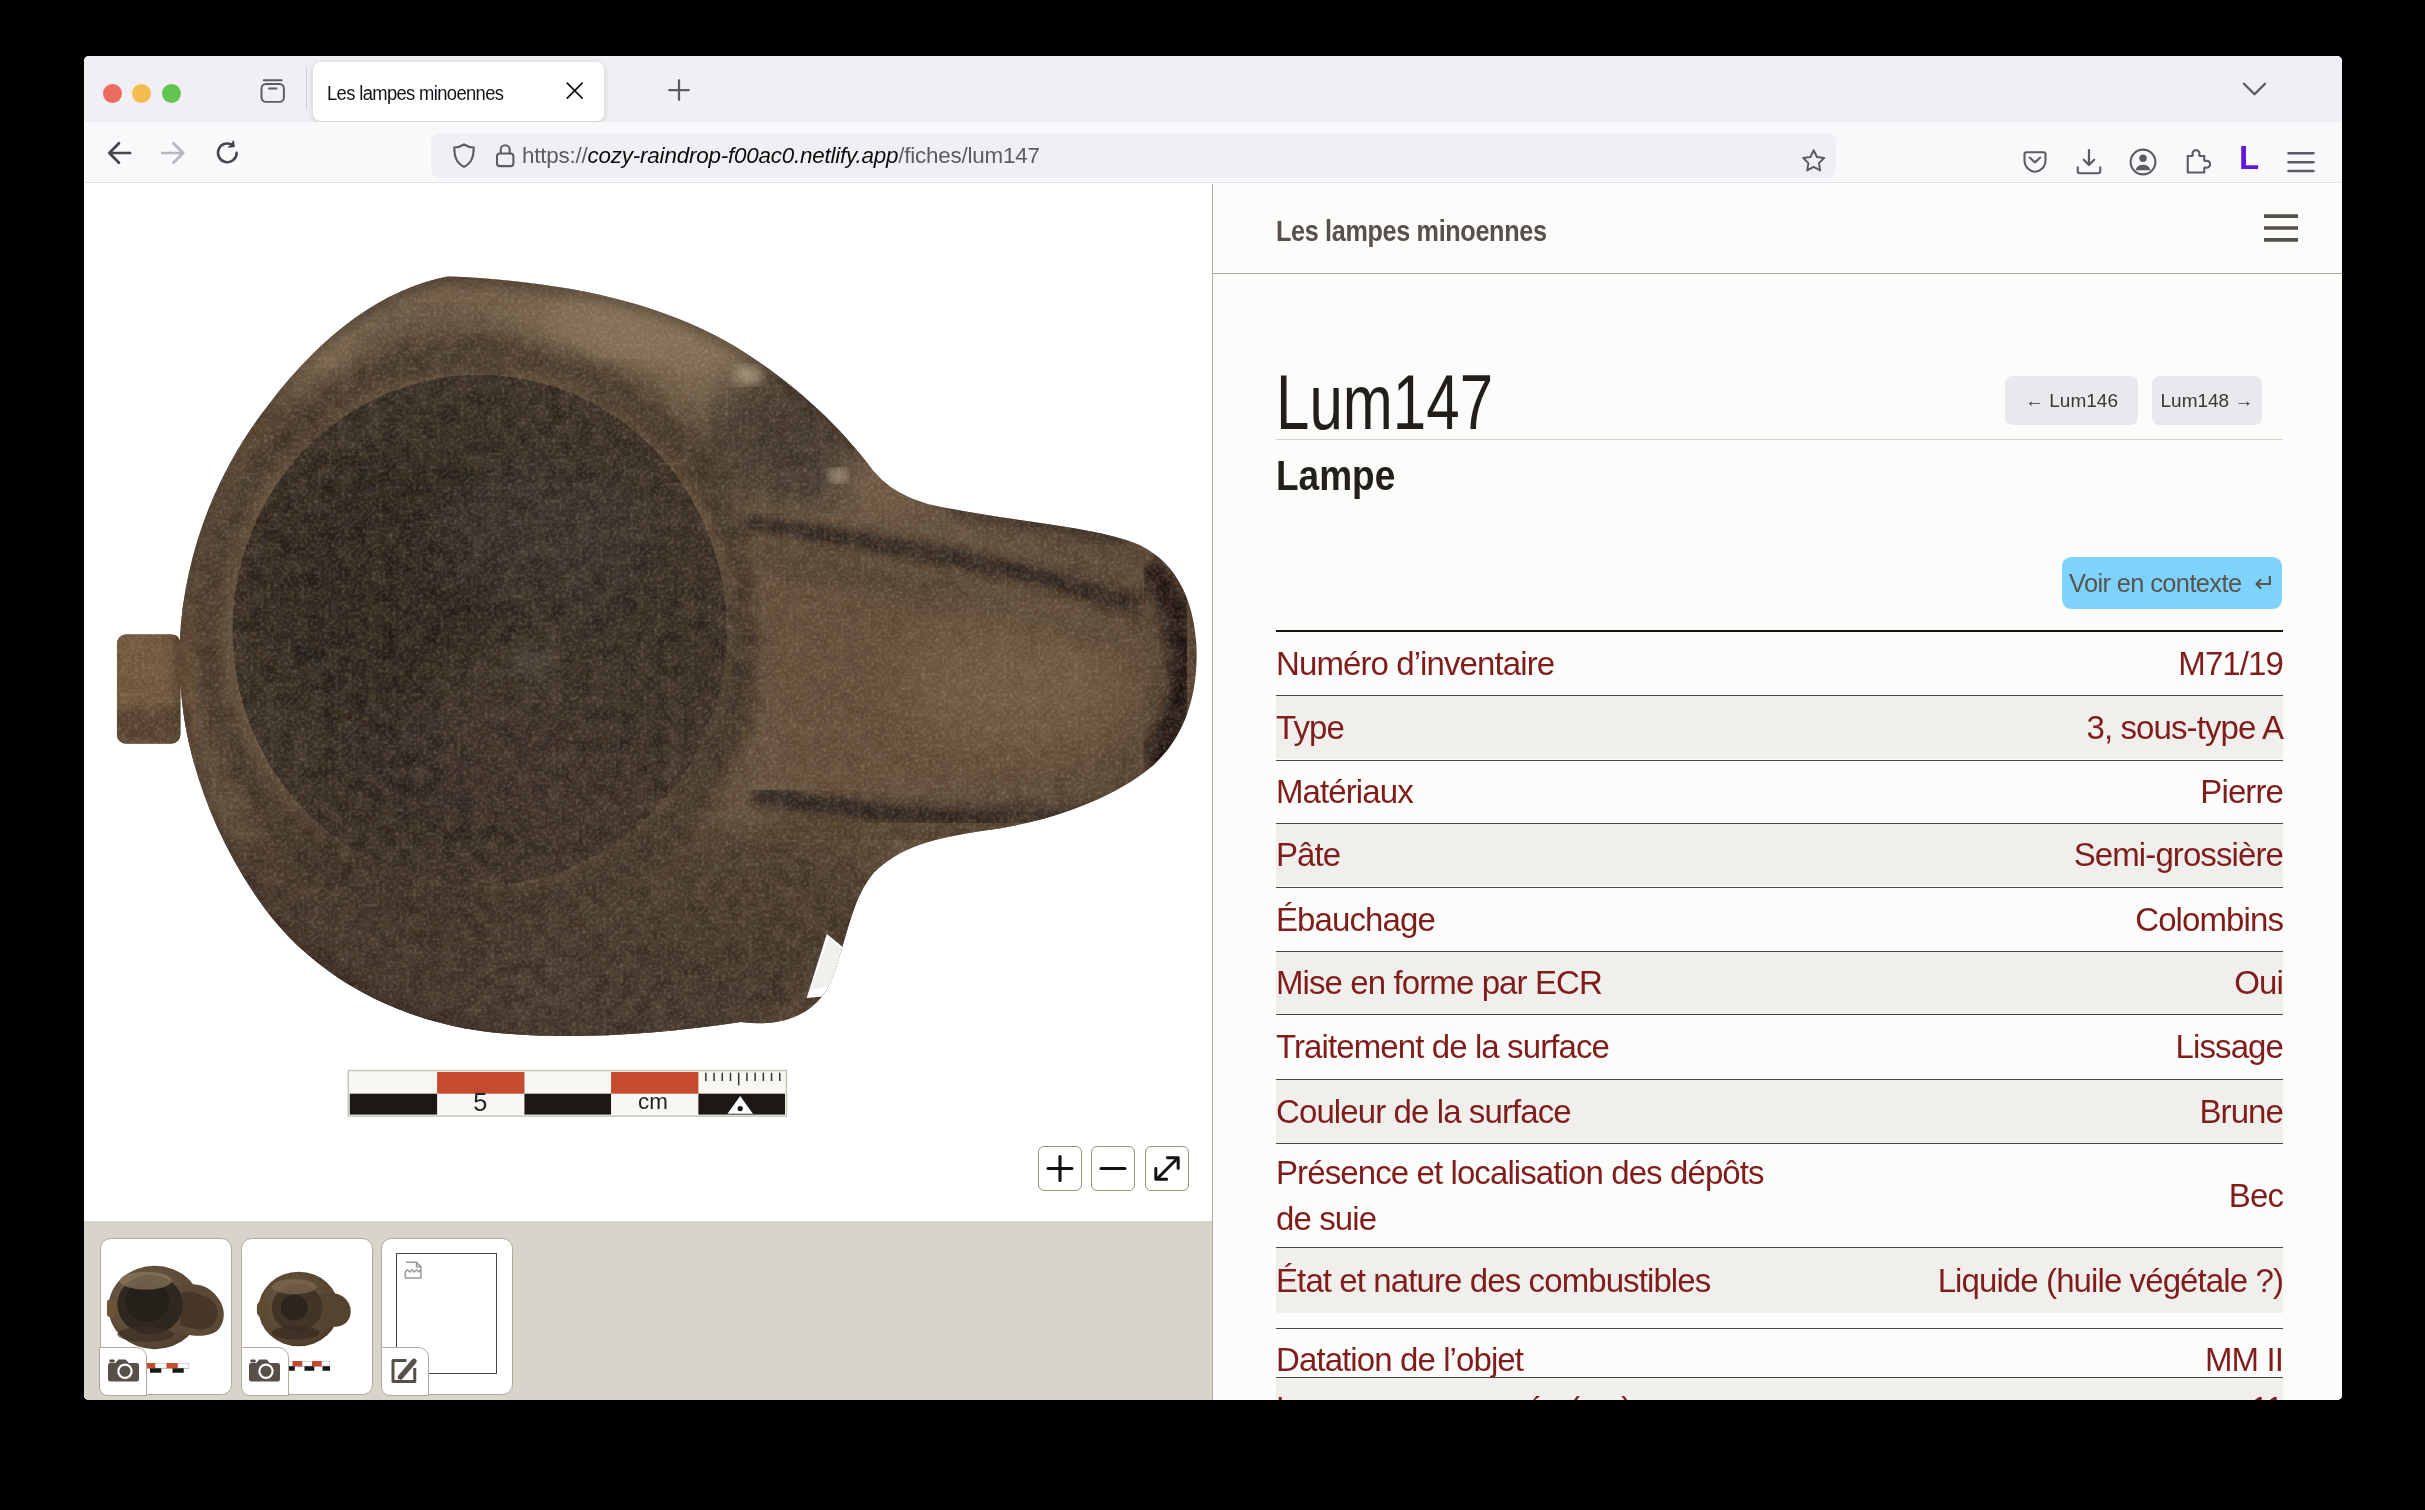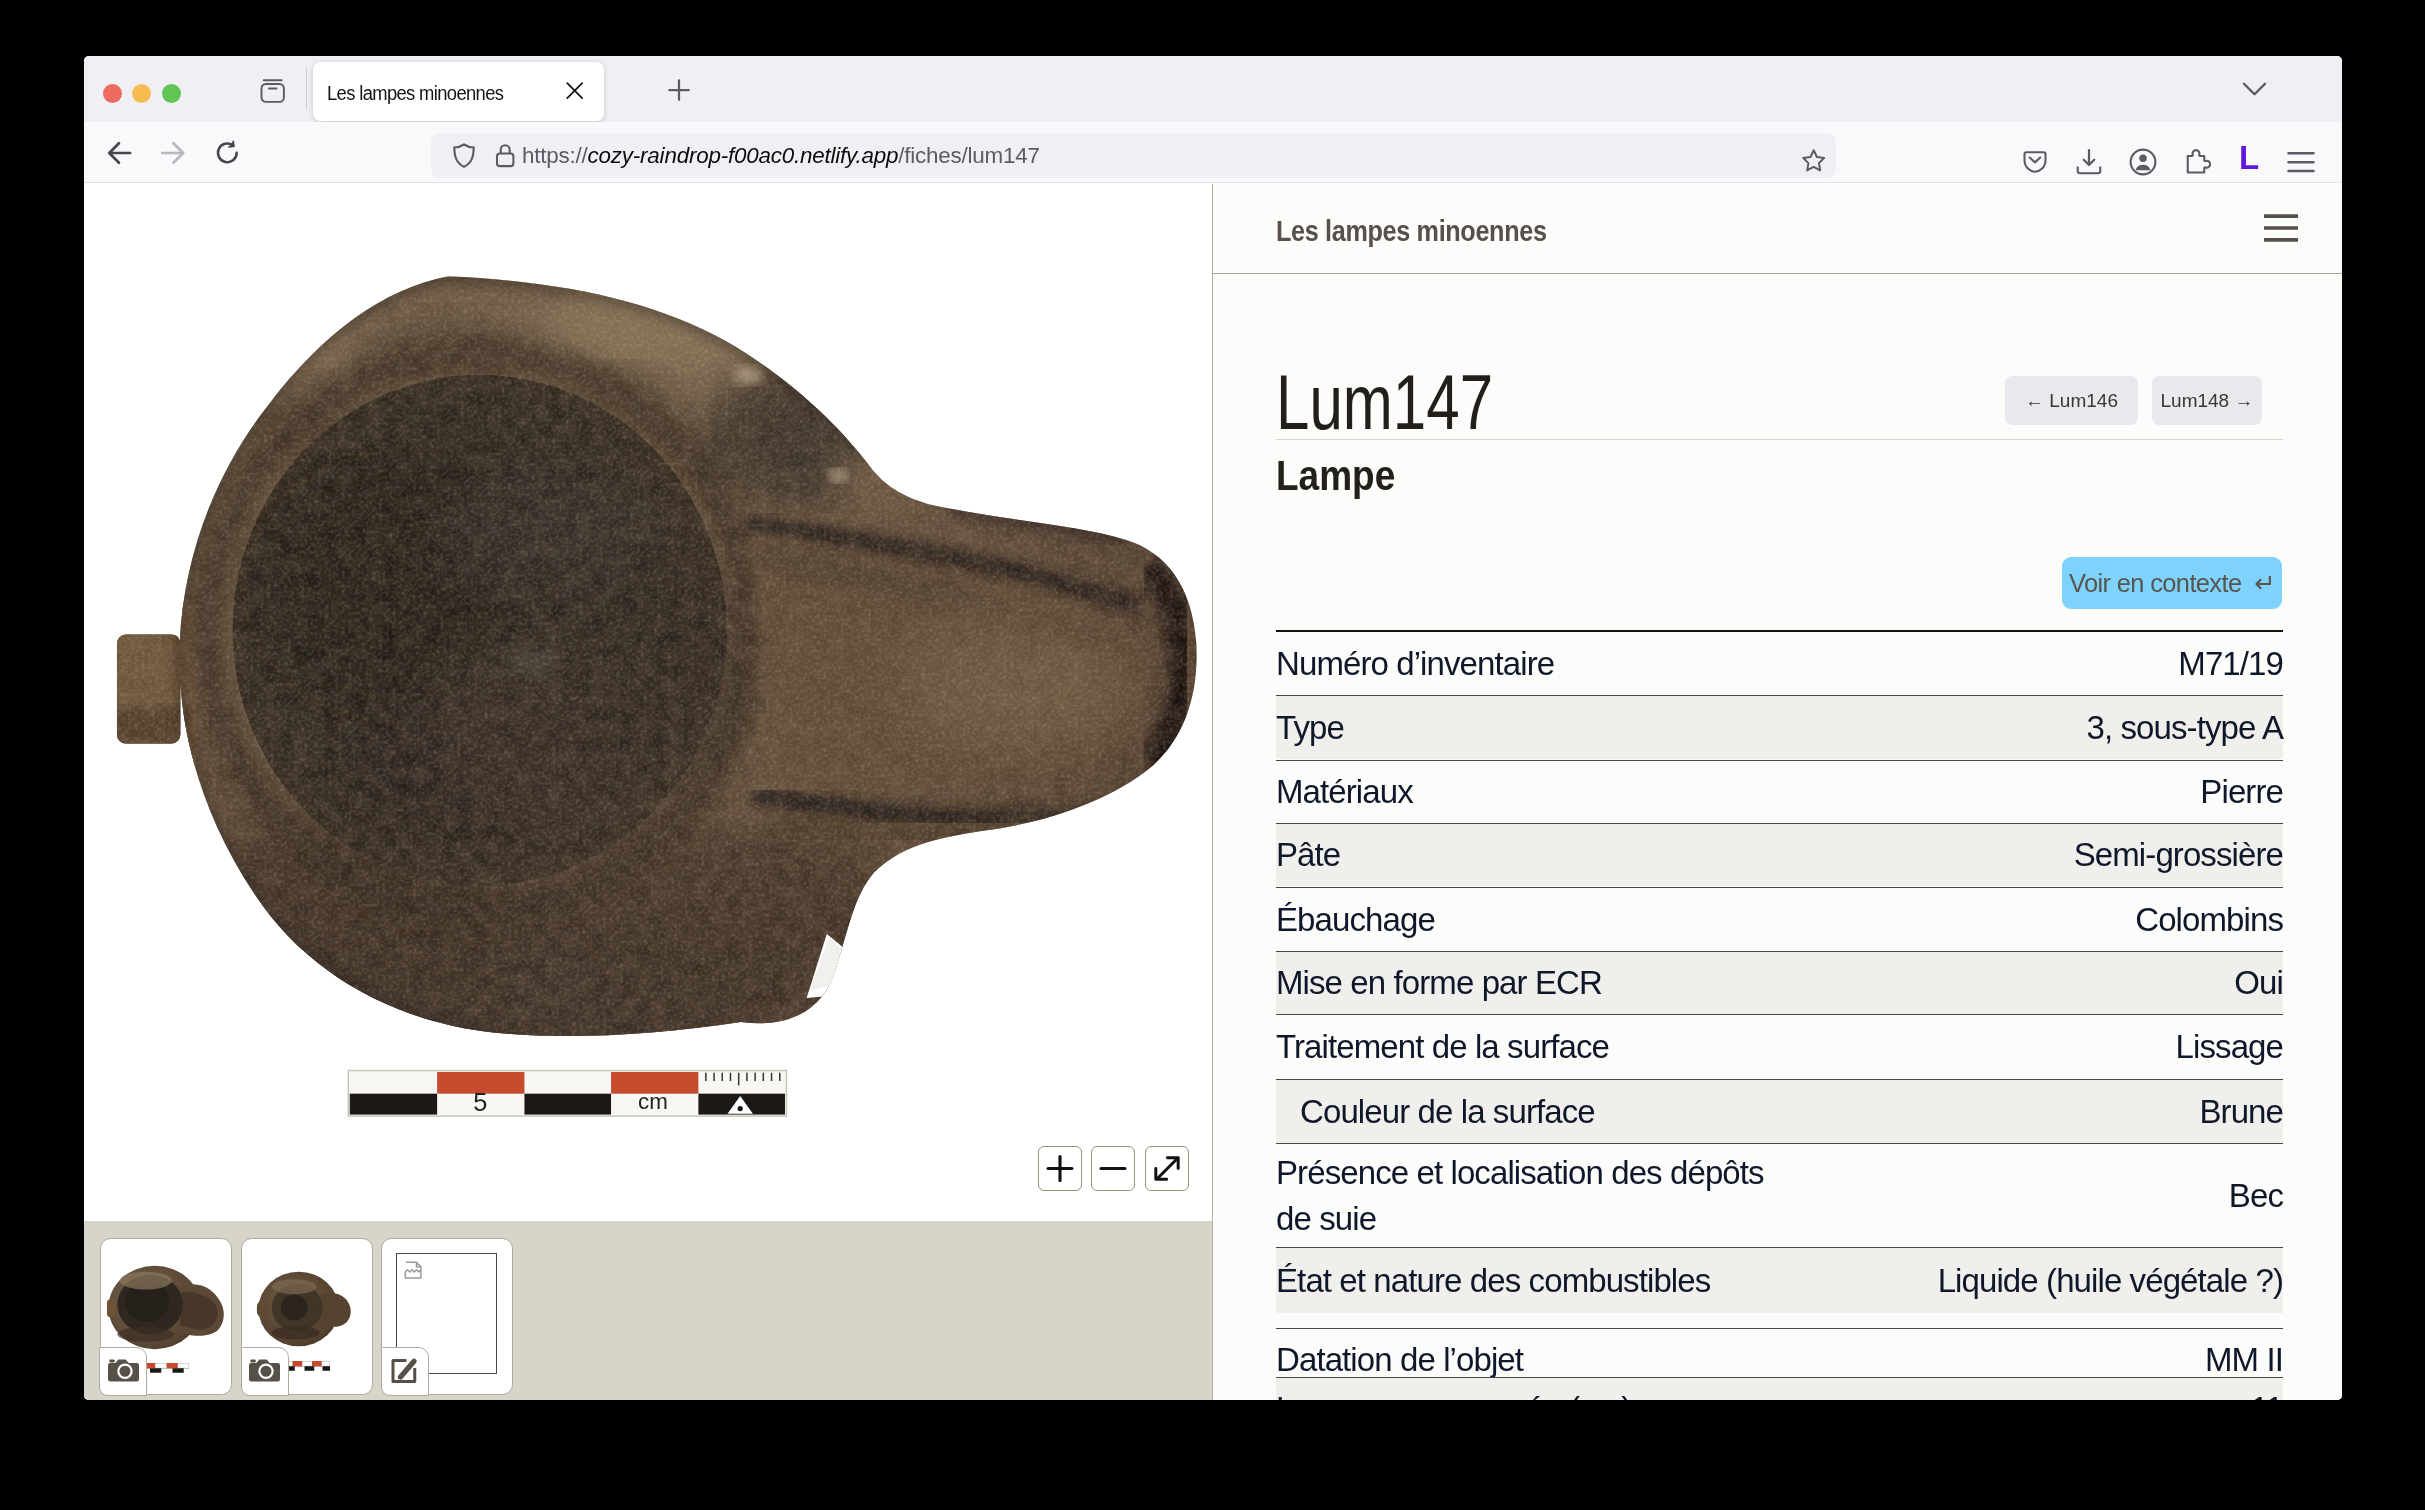--- a/index.html
+++ b/index.html
@@ -25,21 +25,21 @@
   .badge { position:absolute; left:-1.5px; bottom:-1.5px; width:48px; height:49px; background:#fff; border:1.5px solid #afa89b; border-radius:1.5px 10.5px 0 9px; }
   .zbtn { position:absolute; top:962px; width:44px; height:45px; background:#fff; border:1.5px solid #99947F; border-radius:6px; }
   .rightpane { position:absolute; left:1128px; top:0; width:1130px; height:1216px; background:#fcfcfa; border-left:1.5px solid #b5aea0; }
   .sitehead { position:absolute; left:0; top:0; width:100%; height:90px; border-bottom:1.5px solid #aaa396; }
   .sitetitle { position:absolute; left:63px; top:30px; font-size:30px; font-weight:bold; letter-spacing:-0.4px; color:#57504b; transform:scaleX(0.84); transform-origin:left center; }
   .pagetitle { position:absolute; left:63px; top:179px; font-size:78px; letter-spacing:0; color:#211e1b; line-height:78px; transform:scaleX(0.77); transform-origin:left top; }
   .navbtn { position:absolute; height:49px; background:#e9e8ec; border-radius:7.5px; font-size:19px; color:#3a3733; line-height:49px; text-align:center; }
   .hairline { position:absolute; left:63px; top:255px; width:1007px; height:0.7px; background:#d9d6d0; }
   .lampe { position:absolute; left:63px; top:267px; font-size:43px; font-weight:bold; color:#232019; transform:scaleX(0.86); transform-origin:left top; }
   .ctxbtn { position:absolute; left:849px; top:373px; width:220px; height:52px; background:#7dd3fc; border-radius:9px; font-size:25.4px; letter-spacing:-0.6px; color:#59544f; line-height:52px; text-align:center; white-space:nowrap; }
-  .tbl { position:absolute; left:63px; top:446px; width:1007px; height:644px; border-top:2.2px solid #151310; font-size:33px; color:#0f172a; }
+  .tbl { position:absolute; left:63px; top:446px; width:1007px; height:644px; border-top:2.2px solid #151310; font-size:33px; color:#7f1d1d; }
   .row { position:absolute; left:0; width:100%; display:flex; justify-content:space-between; align-items:center; }
   .row + .row { border-top:1.5px solid #4a4845; }
   .row.alt { background:#f1efec; }
   .lab { letter-spacing:-0.9px; }
   .val { letter-spacing:-0.9px; text-align:right; }
   .lamp-svg { position:absolute; left:0; top:0; }
 </style>
 </head>
 <body>
 <div class="win">
@@ -364,21 +364,21 @@
             <div class="val">Semi-grossière</div>
         </div>
         <div class="row alt" style="top:319px;height:63px;">
           <div class="lab">Mise en forme par ECR</div>
             <div class="val">Oui</div>
         </div>
         <div class="row" style="top:382px;height:64px;">
           <div class="lab">Traitement de la surface</div>
             <div class="val">Lissage</div>
         </div>
-        <div class="row alt" style="top:447px;height:64px;padding-left:24px;">
+        <div class="row alt" style="top:447px;height:64px;">
           <div class="lab">Couleur de la surface</div>
             <div class="val">Brune</div>
         </div>
         <div class="row" style="top:511px;height:105px;">
           <div class="lab" style="width:523px;line-height:1.4;">Présence et localisation des dépôts de suie</div>
             <div class="val">Bec</div>
         </div>
         <div class="row alt" style="top:615px;height:66px;">
           <div class="lab">État et nature des combustibles</div>
             <div class="val">Liquide (huile végétale ?)</div>

